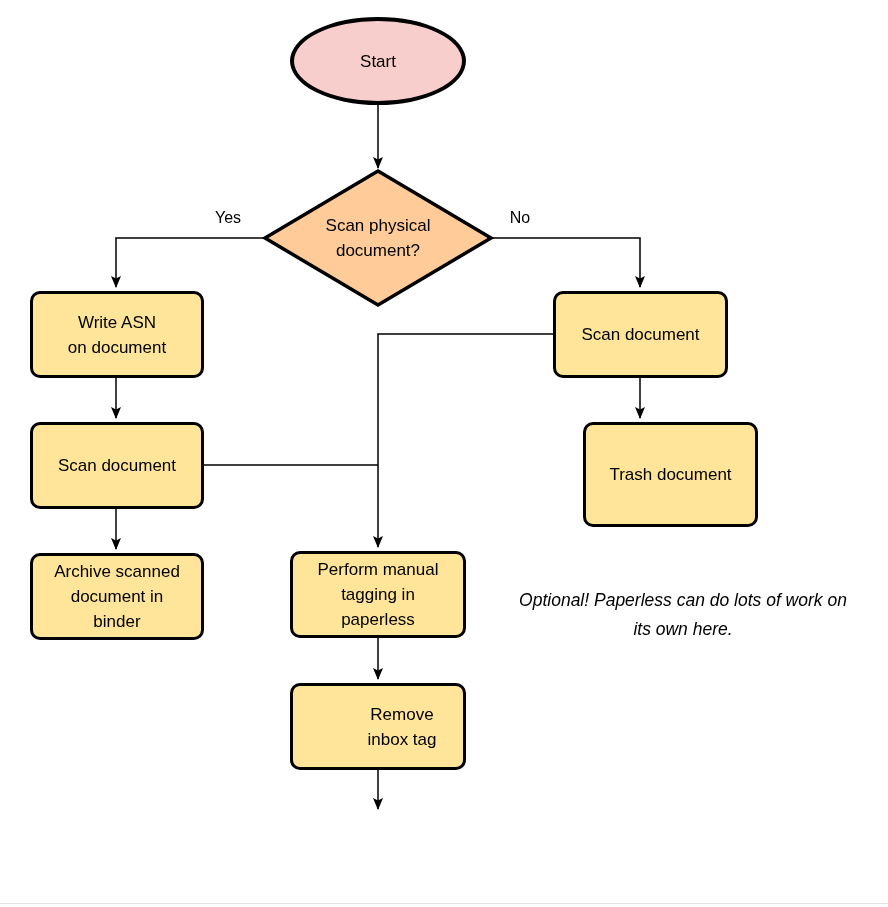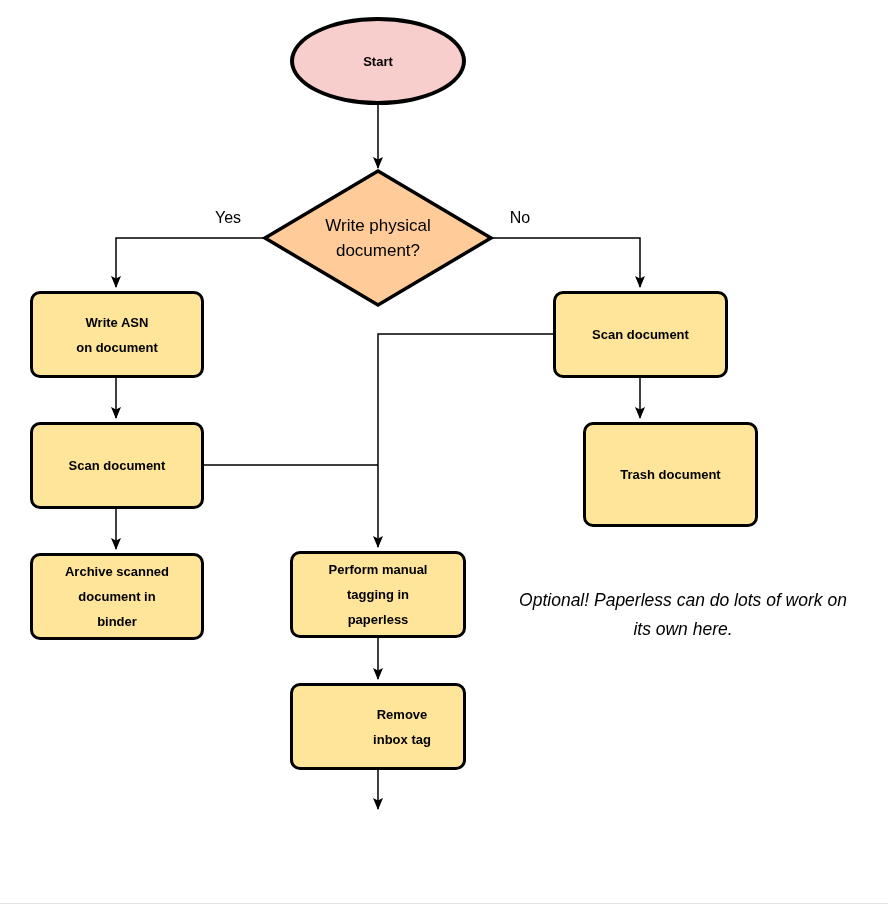--- a/index.html
+++ b/index.html
@@ -18,24 +18,23 @@
     left: 0; top: 0;
     width: 888px; height: 907px;
     pointer-events: none;
   }
   .node {
     position: absolute;
     display: flex;
     align-items: center;
     justify-content: center;
     text-align: center;
-    font-size: 13px;
+    font-size: 17px;
     line-height: 25px;
     white-space: pre-line;
-    font-weight: bold;
   }
   .process {
     background: #ffe599;
     border: 3px solid #000000;
     border-radius: 10px;
   }
   .terminator {
     background: #f8cecc;
     border: 4px solid #000000;
     border-radius: 50%;
@@ -104,21 +103,21 @@
 
   <div class="node terminator" style="left:290px; top:17px; width:176px; height:88px;">
     <span>Start</span>
   </div>
 
   <div class="diamond-wrap" style="left:262px; top:168px; width:232px; height:140px;">
     <svg width="232" height="140" viewBox="0 0 232 140">
       <polygon points="116,3 229,70 116,137 3,70" fill="#ffcc99" stroke="#000000" stroke-width="3.5"></polygon>
     </svg>
     <div class="diamond-label" style="left:0; top:0; width:232px; height:140px;">
-      <span>Write physical
+      <span>Scan physical
 document?</span>
     </div>
   </div>
 
   <div class="edge-label" style="left:206px; top:208px; width:44px;">Yes</div>
   <div class="edge-label" style="left:498px; top:208px; width:44px;">No</div>
 
   <div class="node process" style="left:30px; top:291px; width:174px; height:87px;">
     <span>Write ASN
 on document</span>

